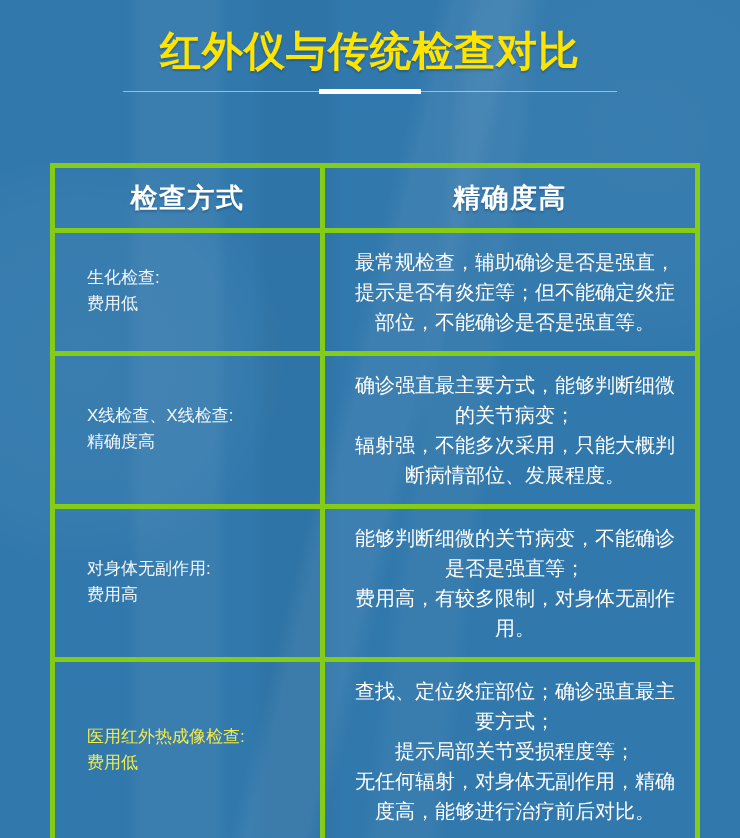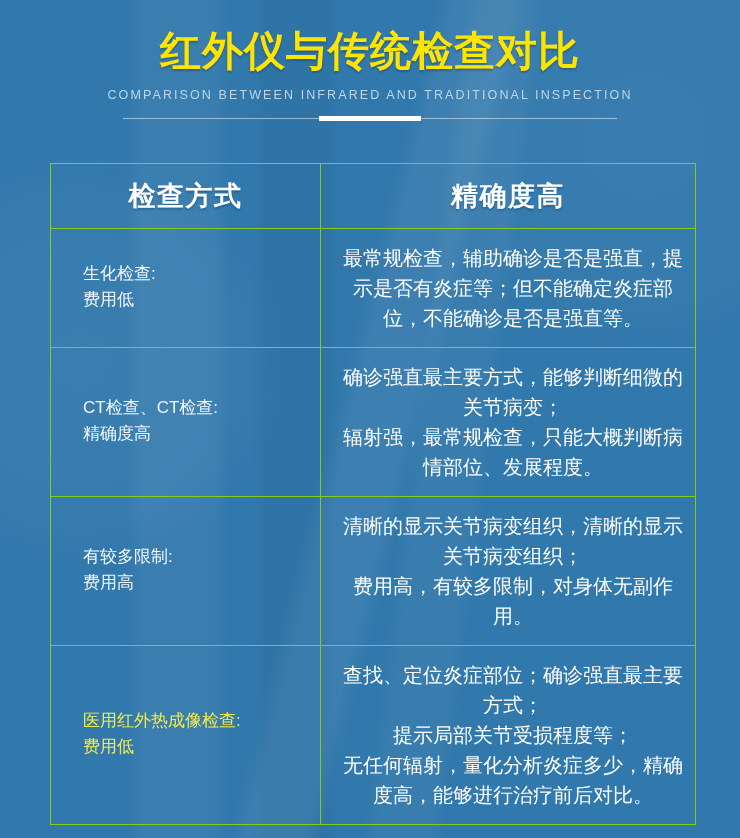--- a/index.html
+++ b/index.html
@@ -123,21 +123,21 @@
     left: 50px;
     top: 163px;
     width: 645px;
   }
   table.cmp {
     width: 645px;
     border-collapse: collapse;
     table-layout: fixed;
   }
   table.cmp th, table.cmp td {
-    border: 1px solid #84cc16;
+    border: 5px solid #84cc16;
     vertical-align: middle;
   }
   col.c-method { width: 270px; }
   col.c-pros   { width: 375px; }
 
   thead th {
     height: 65px;
     color: #ffffff;
     font-size: 27px;
     font-weight: bold;
@@ -170,21 +170,20 @@
 
 <div id="bg-base"></div>
 <div id="bg-streaks"></div>
 <div id="bg-watermark"></div>
 <div id="bg-watermark2"></div>
 
 <div id="page">
 
   <div class="header">
     <div class="main-title">红外仪与传统检查对比</div>
-    <div class="sub-title">COMPARISON BETWEEN INFRARED AND TRADITIONAL INSPECTION</div>
     <div class="divider-wrap">
       <div class="divider-line"></div>
       <div class="divider-center"></div>
     </div>
   </div>
 
   <div class="table-wrap">
     <table class="cmp">
       <colgroup>
         <col class="c-method">
@@ -201,46 +200,46 @@
             <td class="method">
               <span class="cellline">生化检查:</span>
               <span class="cellline">费用低</span>
             </td>
             <td class="pros">
               <span class="cellline">最常规检查，辅助确诊是否是强直，提示是否有炎症等；但不能确定炎症部位，不能确诊是否是强直等。</span>
             </td>
           </tr>
           <tr>
             <td class="method">
-              <span class="cellline">CT检查、CT检查:</span>
+              <span class="cellline">X线检查、X线检查:</span>
               <span class="cellline">精确度高</span>
             </td>
             <td class="pros">
               <span class="cellline">确诊强直最主要方式，能够判断细微的关节病变；</span>
-              <span class="cellline">辐射强，最常规检查，只能大概判断病情部位、发展程度。</span>
+              <span class="cellline">辐射强，不能多次采用，只能大概判断病情部位、发展程度。</span>
             </td>
           </tr>
           <tr>
             <td class="method">
-              <span class="cellline">有较多限制:</span>
+              <span class="cellline">对身体无副作用:</span>
               <span class="cellline">费用高</span>
             </td>
             <td class="pros">
-              <span class="cellline">清晰的显示关节病变组织，清晰的显示关节病变组织；</span>
+              <span class="cellline">能够判断细微的关节病变，不能确诊是否是强直等；</span>
               <span class="cellline">费用高，有较多限制，对身体无副作用。</span>
             </td>
           </tr>
           <tr>
             <td class="method hl">
               <span class="cellline">医用红外热成像检查:</span>
               <span class="cellline">费用低</span>
             </td>
             <td class="pros">
               <span class="cellline">查找、定位炎症部位；确诊强直最主要方式；</span>
               <span class="cellline">提示局部关节受损程度等；</span>
-              <span class="cellline">无任何辐射，量化分析炎症多少，精确度高，能够进行治疗前后对比。</span>
+              <span class="cellline">无任何辐射，对身体无副作用，精确度高，能够进行治疗前后对比。</span>
             </td>
           </tr>
         </tbody>
     </table>
   </div>
 
 </div>
 
 </body></html>

